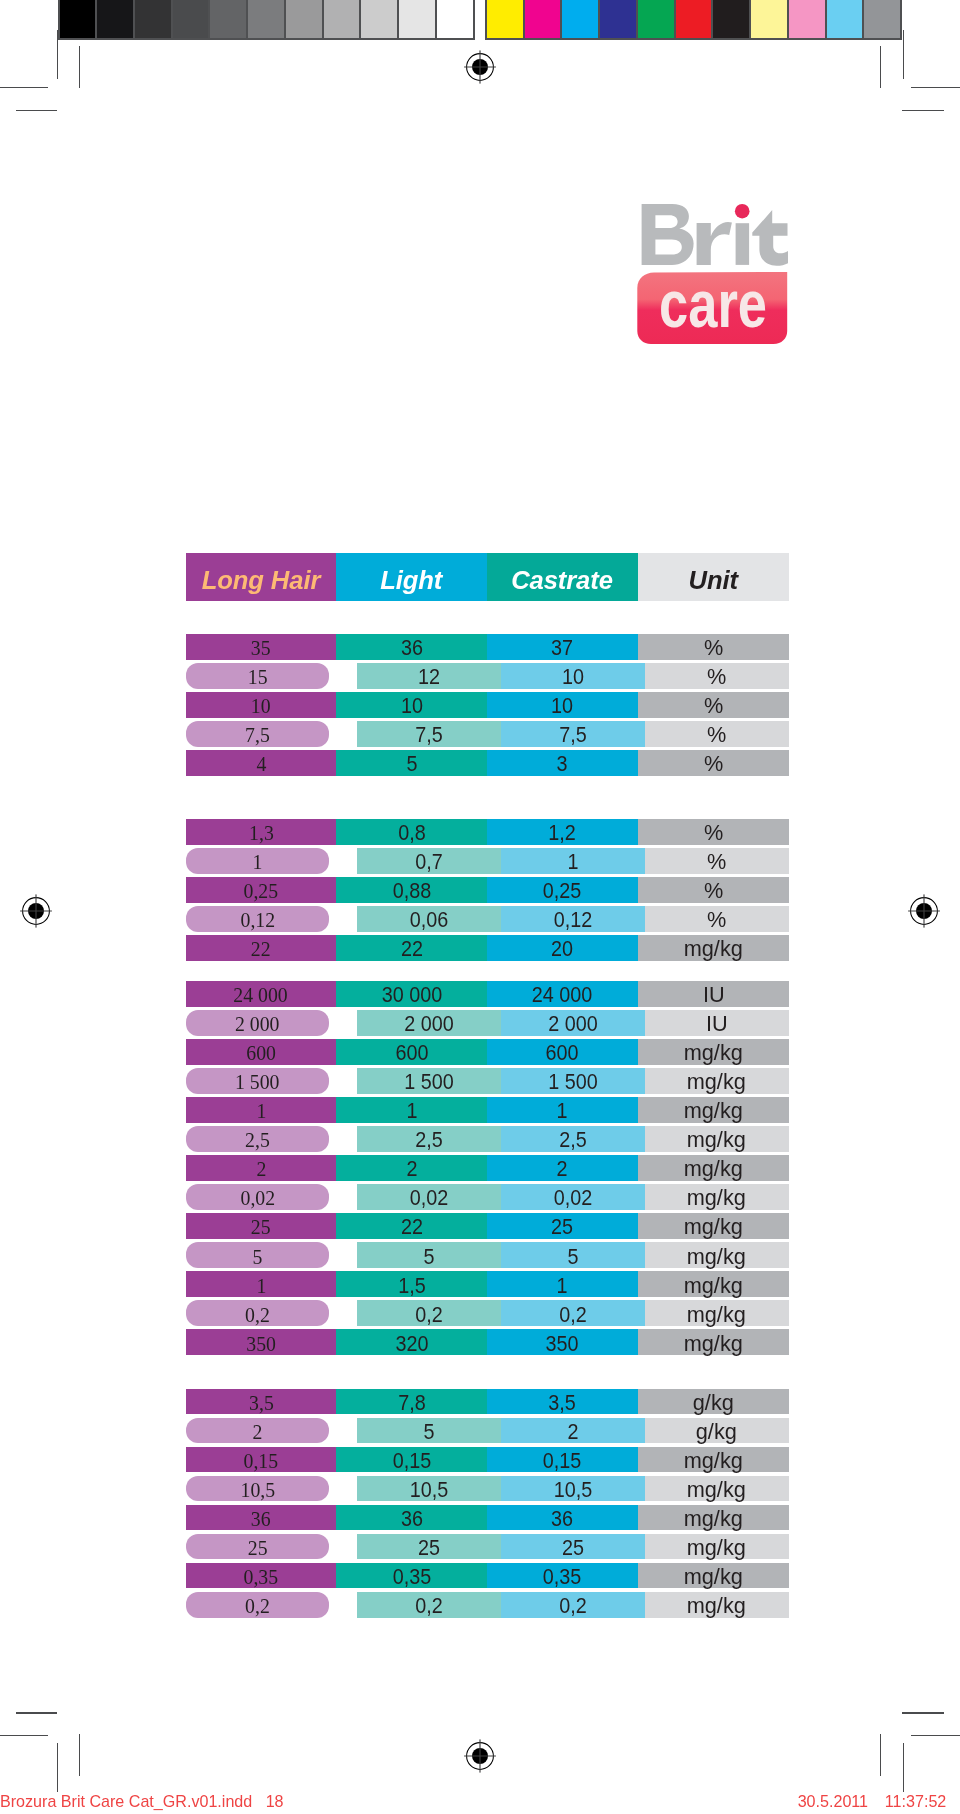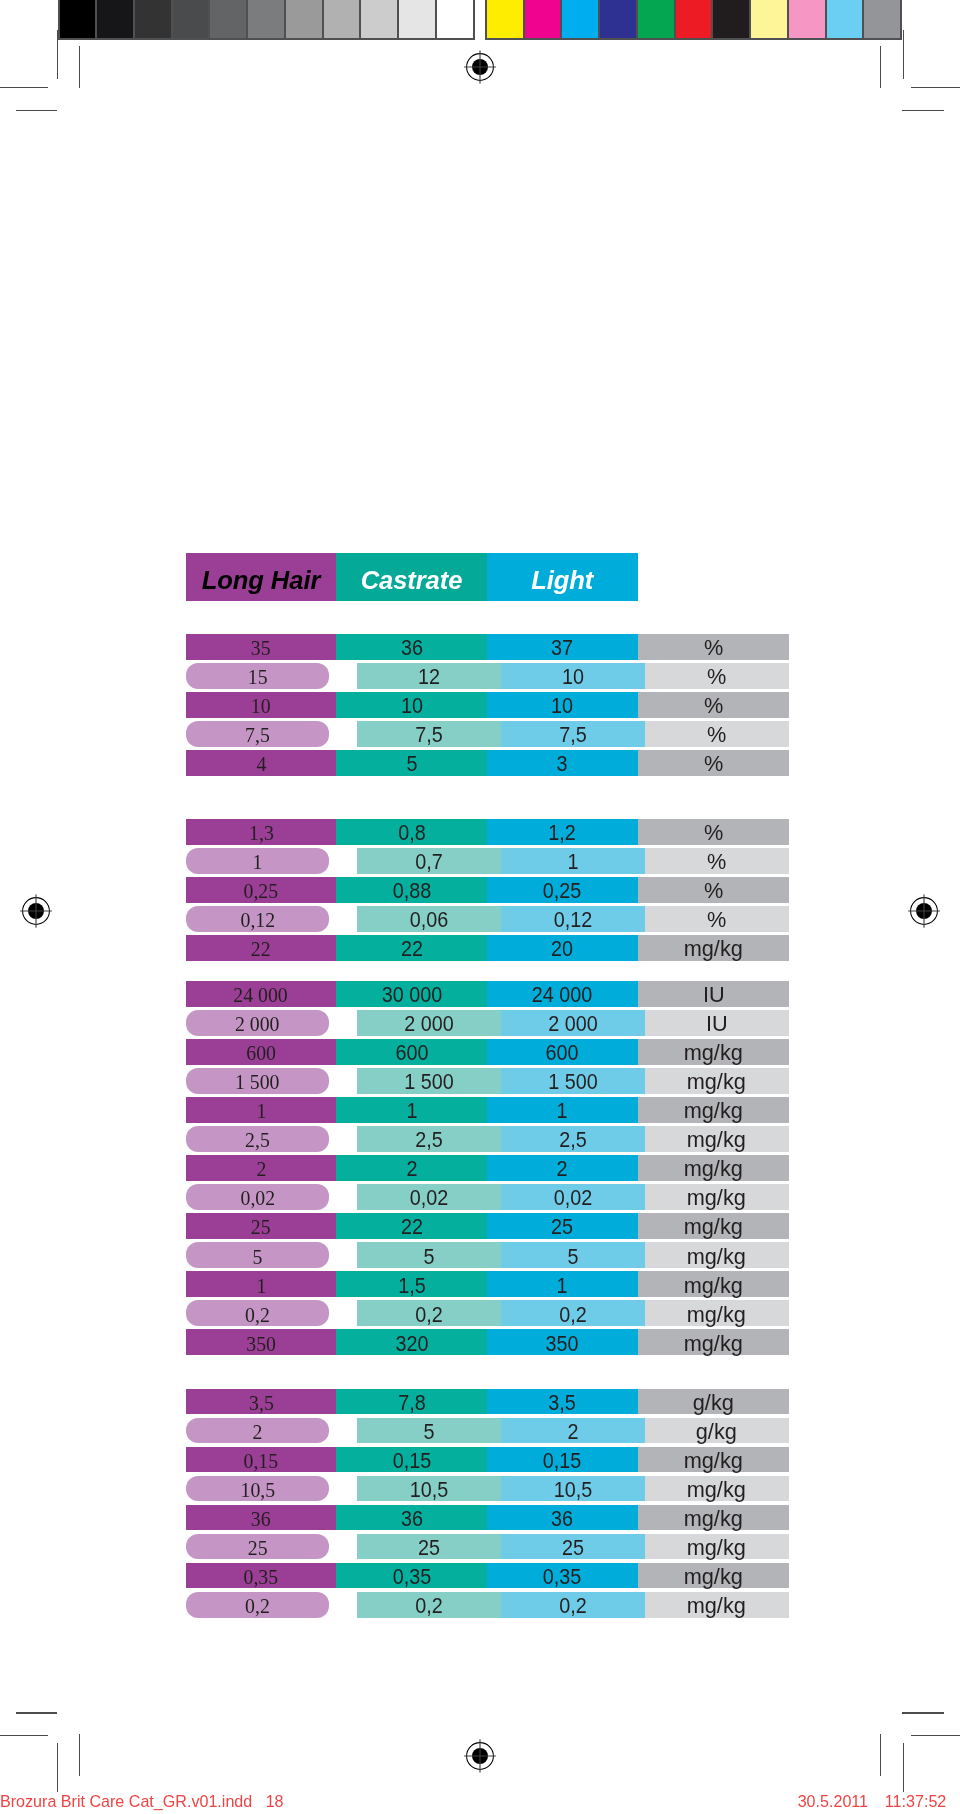--- a/index.html
+++ b/index.html
@@ -26,21 +26,21 @@
 
   
   #logo{position:absolute;left:637px;top:203px;width:152px;height:142px;}
 
   
   #nutri-table{position:absolute;left:186px;top:553px;width:603px;}
   .thead{display:flex;height:47.5px;}
   .thead .hc{display:flex;align-items:center;justify-content:center;
              font-style:italic;font-weight:bold;font-size:25.6px;
              letter-spacing:-0.1px;padding-top:7px;box-sizing:border-box;}
-  .hc.c1{width:150px;background:#9b3e95;color:#000000;}
+  .hc.c1{width:150px;background:#9b3e95;color:#fdba74;}
   .hc.c2{width:151px;background:#04a998;color:#ffffff;}
   .hc.c3{width:150.5px;background:#00acd9;color:#ffffff;}
   .hc.c4{width:151.5px;background:#e3e4e6;color:#231f20;}
 
   .tgroup{position:absolute;left:0;width:603px;}
   .trow{display:flex;height:25.7px;}
   .trow + .trow{margin-top:3.35px;}
   .cell{display:flex;align-items:center;justify-content:center;
         font-size:21.5px;color:#231f20;box-sizing:border-box;}
   .cell > span{display:inline-block;transform:scaleX(0.92) translateY(1.6px);}
@@ -136,26 +136,63 @@
           <rect x="2.1" y="17.5" width="31.8" height="1.0" fill="#404041"></rect>
         </svg></div>
       <div class="reg" style="left: 462px; top: 1737.6px;"><svg viewBox="0 0 36 36" width="36" height="36">
           <circle cx="18" cy="18" r="13.4" fill="none" stroke="#000000" stroke-width="1.05"></circle>
           <circle cx="18" cy="18" r="8" fill="#000000"></circle>
           <rect x="17.43" y="1.4" width="1.14" height="33.2" fill="#404041"></rect>
           <rect x="2.1" y="17.5" width="31.8" height="1.0" fill="#404041"></rect>
         </svg></div>
     </div>
 
+  <div id="logo">
+    <svg viewBox="0 0 152 142" width="152" height="142" shape-rendering="geometricPrecision">
+      <defs>
+        <linearGradient id="badgeGrad" x1="0" y1="0" x2="0" y2="1">
+          <stop id="bg0" offset="0" stop-color="#f3747f"></stop>
+          <stop id="bg1" offset="0.38" stop-color="#f46573"></stop>
+          <stop id="bg2" offset="0.53" stop-color="#ef2d5c"></stop>
+          <stop id="bg3" offset="1" stop-color="#ed2a55"></stop>
+        </linearGradient>
+      </defs>
+      <g id="brit-glyphs" fill="#b8babc">
+
+        <path fill-rule="evenodd" d="
+              M4.6 0.9 H35.2 C46.3 0.9 51.9 6.2 51.9 13.1 C51.9 19.7 48.2 24.2 42.3 25.6
+              C50.9 27.2 56.6 32.8 56.6 40.4 C56.6 53.5 47.4 61.9 35.0 61.9 H4.6 Z
+              M18.4 12.2 H32.5 C37.4 12.2 40.6 14.5 40.6 18.6 C40.6 22.8 37.4 25.1 32.5 25.1 H18.4 Z
+              M18.4 36.4 H34.9 C41.1 36.4 44.8 39.4 44.8 44.0 C44.8 48.7 41.1 51.6 34.9 51.6 H18.4 Z"></path>
+
+        <path d="M59.6 19.9 H73.8 V33.2 C77.4 24.1 84.2 18.9 91.0 18.9
+                 C92.4 18.9 93.7 19.1 94.9 19.5 L92.2 32.0 C90.7 31.5 89.2 31.3 87.6 31.3
+                 C79.6 31.3 73.8 37.4 73.8 47.2 V61.9 H59.6 Z"></path>
+
+        <rect x="98.6" y="20.2" width="13.5" height="41.7"></rect>
+
+        <path d="M122.4 20.3 H135.2 V7.1 L115.3 29.6 V32.8 H122.4 V45.9
+                 C122.4 56.0 129.0 62.8 139.6 62.8 C144.0 62.8 147.9 61.9 151.0 60.2 V48.0
+                 C148.5 49.5 145.9 50.3 143.2 50.3 C138.8 50.3 136.2 47.6 136.2 43.0 V32.8
+                 H150.5 V20.3 H136.2 Z"></path>
+      </g>
+      <circle id="brit-dot" cx="105.2" cy="8.2" r="7.3" fill="#e8285a"></circle>
+      <path d="M0.3 85.0 C0.3 75.5 7.5 69.9 17.0 69.6 L150.2 68.9 L150.2 128.0
+               C150.2 135.6 144.4 141.0 136.6 141.0 L13.9 141.0
+               C6.0 141.0 0.3 135.6 0.3 128.0 Z" fill="url(#badgeGrad)"></path>
+      <text id="care-text" x="76" y="124.2" text-anchor="middle" font-size="67" font-weight="bold" textLength="108" lengthAdjust="spacingAndGlyphs" fill="#f7e7e7" font-family="'Liberation Sans',sans-serif">care</text>
+    </svg>
+  </div>
 
   <div id="nutri-table">
     <div class="thead">
       <div class="hc c1">Long Hair</div>
+      <div class="hc c3">Light</div>
       <div class="hc c2">Castrate</div>
-      <div class="hc c3">Light</div>
+      <div class="hc c4">Unit</div>
     </div>
     <div id="table-body">
         <div class="tgroup" style="top: 80.9px;">
           <div class="trow dark">
             <div class="cell c1">
               <span>35</span>
             </div>
             <div class="cell c2">
               <span>36</span>
             </div>

